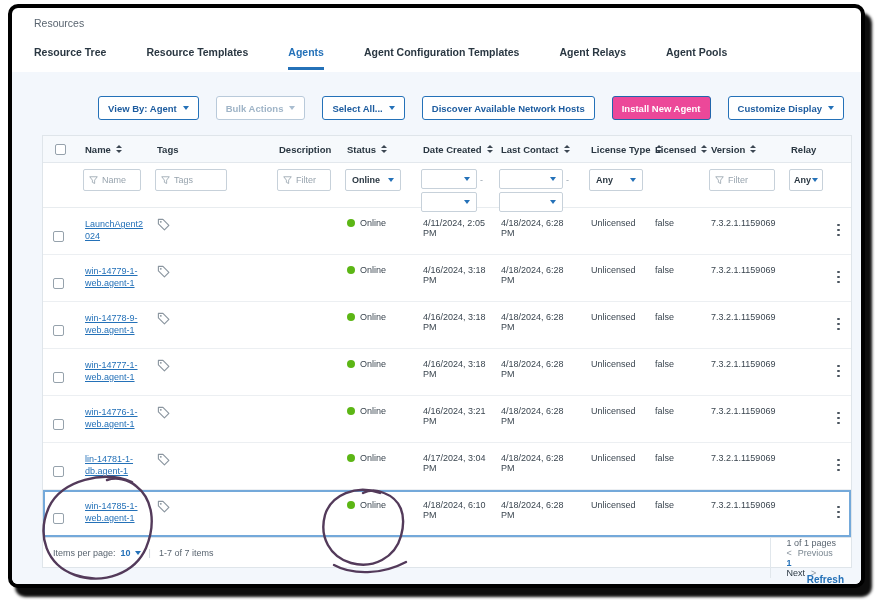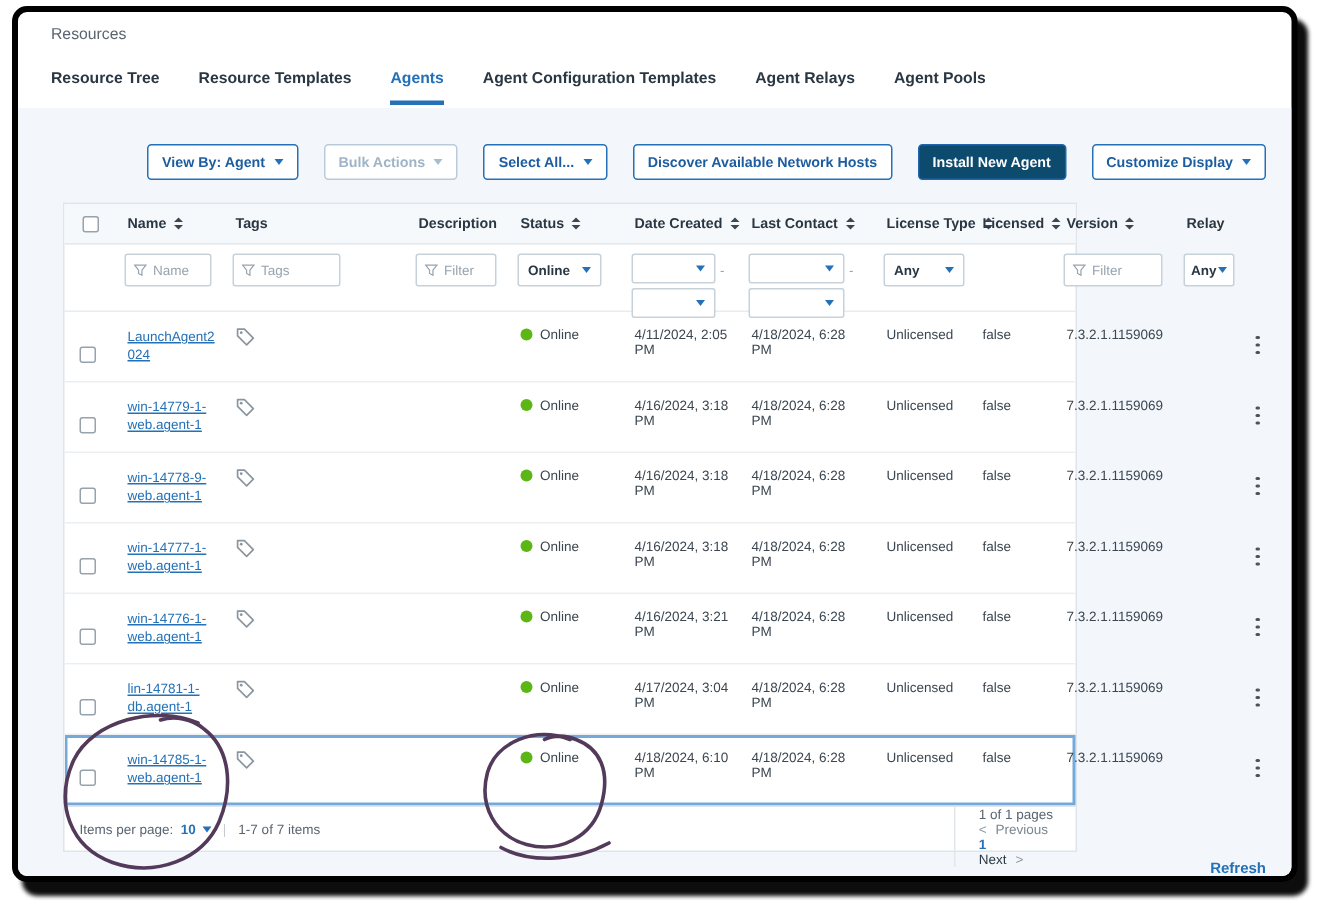--- a/index.html
+++ b/index.html
@@ -8,37 +8,37 @@
   
   .frame {
     position:absolute; left:8px; top:4px; width:857px; height:584px;
     background:#ffffff; border:4px solid #000000; border-radius:10px;
     box-shadow:7px 9px 3px 0 #0d0d0d;
     overflow:hidden;
   }
 
   .breadcrumb { position:absolute; top:9px; left:22px; font-size:10.5px; color:#5a6570; }
 
-  .tabs { position:absolute; top:38px; left:22px; display:flex; gap:26px; }
+  .tabs { position:absolute; top:38px; left:22px; display:flex; gap:40px; }
   .tab { font-size:10.5px; font-weight:bold; color:#2a3742; padding-bottom:9px; border-bottom:3px solid transparent; cursor:default; }
   .tab.active { color:#2471b8; border-bottom-color:#2471b8; }
 
   .panel { position:absolute; top:64px; left:0; right:0; bottom:0; background:#f3f7fc; }
 
   .toolbar { position:absolute; top:24px; right:17px; display:flex; gap:17px; }
   .btn { display:inline-flex; align-items:center; gap:6px; height:24px; padding:0 9px;
          background:#ffffff; border:1.5px solid #2471b8; border-radius:3px;
          font-size:9.5px; font-weight:bold; color:#1d5c9f; white-space:nowrap; cursor:pointer; }
   .btn.disabled { border-color:#b9cada; color:#9fb4c7; }
-  .btn.primary { background:#0c4a6e; border-color:#2166ac; color:#ffffff; }
+  .btn.primary { background:#ec4899; border-color:#2166ac; color:#ffffff; }
 
   .caret { width:0; height:0; border-left:3.5px solid transparent; border-right:3.5px solid transparent; border-top:4.5px solid #2471b8; display:inline-block; }
   .caret.gray { border-top-color:#a9bdd0; }
 
-  .card { position:absolute; top:63px; left:30px; width:676px; background:#ffffff; border:1px solid #dfe5ea; }
+  .card { position:absolute; top:63px; left:30px; width:810px; background:#ffffff; border:1px solid #dfe5ea; }
 
   .grid { display:grid; grid-template-columns:34px 72px 122px 68px 76px 78px 90px 64px 56px 80px 44px 26px; }
 
   .thead { background:#f6f9fc; height:27px; border-bottom:1px solid #e3e8ed; }
   .th-cell { display:flex; align-items:center; padding-left:8px; font-size:9.5px; font-weight:bold; color:#2a3742; white-space:nowrap; }
   .c-check { justify-content:center !important; padding-left:0 !important; display:flex; align-items:center; }
   .sort { display:inline-flex; flex-direction:column; gap:2px; margin-left:5px; }
   .tri-up { width:0; height:0; border-left:3px solid transparent; border-right:3px solid transparent; border-bottom:3.5px solid #3c4752; }
   .tri-down { width:0; height:0; border-left:3px solid transparent; border-right:3px solid transparent; border-top:3.5px solid #3c4752; }
 

